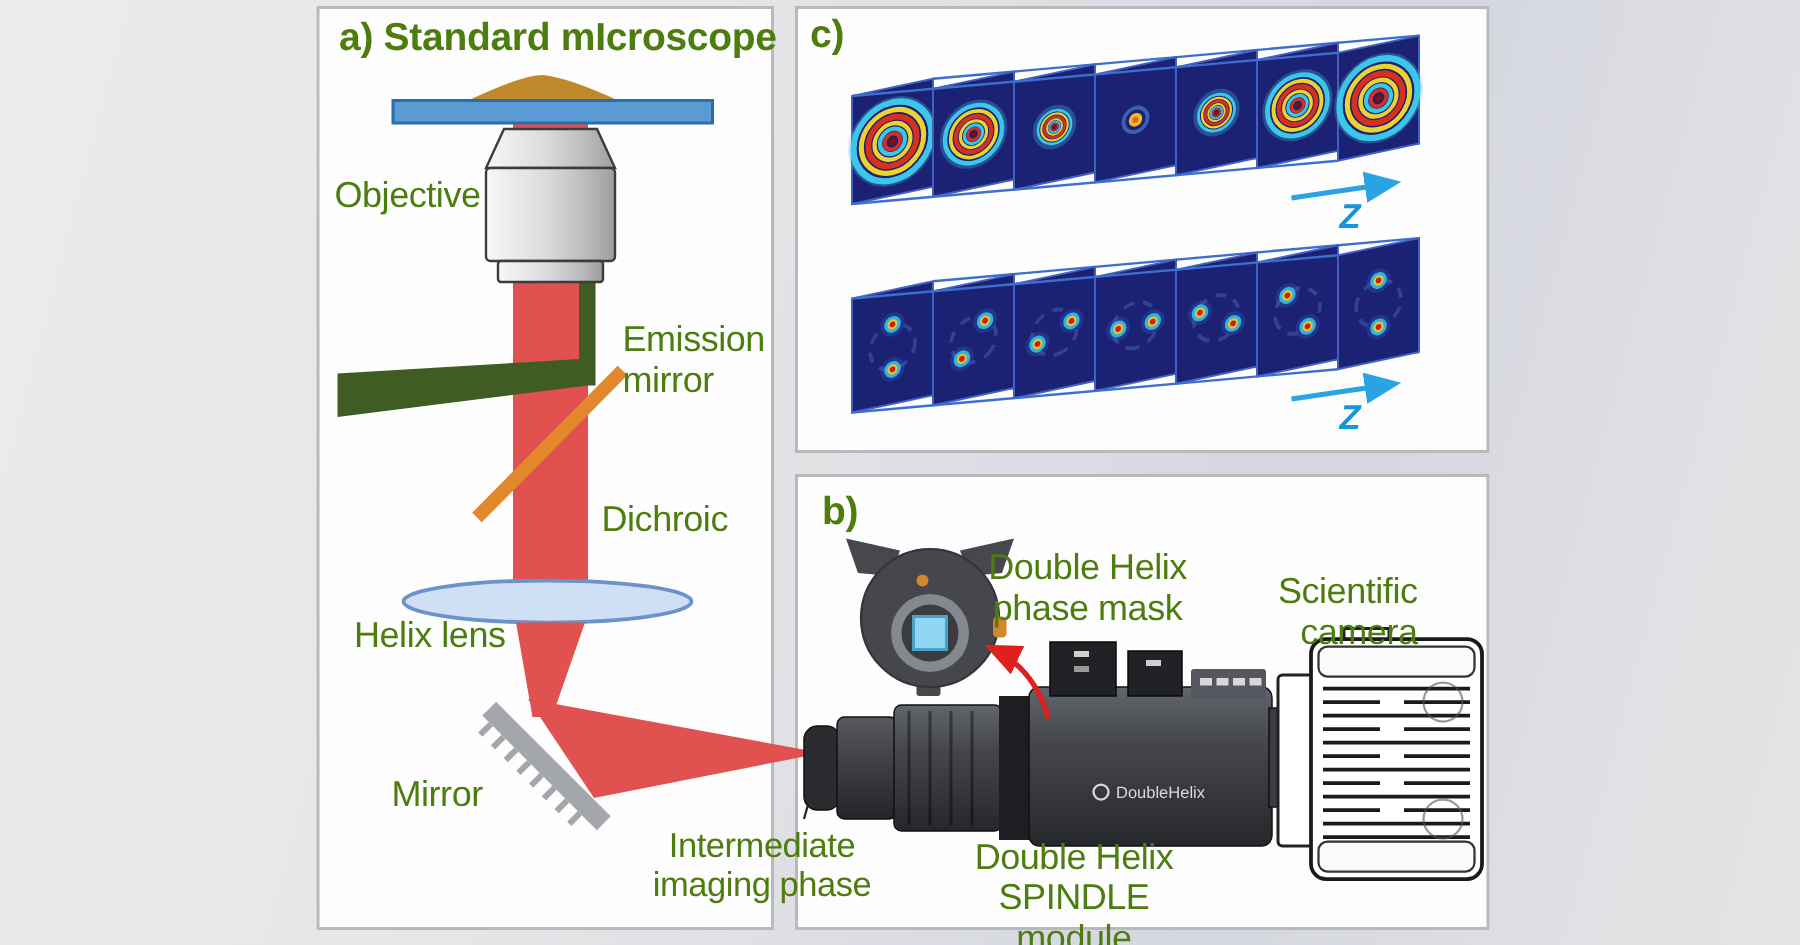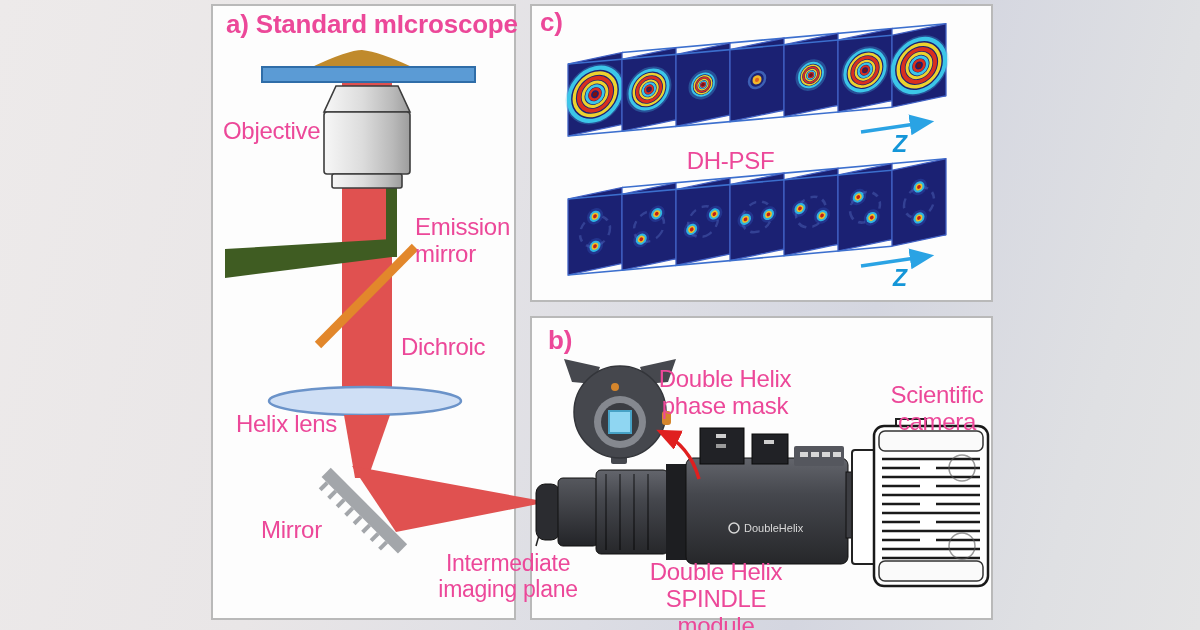--- a/index.html
+++ b/index.html
@@ -5,21 +5,21 @@
   html,body{margin:0;padding:0;}
   body{
     width:1200px;height:630px;overflow:hidden;
     font-family:"Liberation Sans","DejaVu Sans",sans-serif;
     background:linear-gradient(105deg,#edeaea 0%,#e9e6e7 30%,#dcdde4 55%,#d4d6e0 70%,#dfe0e3 88%,#e4e4e5 100%);
   }
   #stage{position:relative;width:1200px;height:630px;}
   .panel{position:absolute;background:#fdfdfd;border:2px solid #b9b9b9;box-sizing:border-box;z-index:0;}
   #diagram-svg{position:absolute;left:0;top:0;z-index:1;}
   .lbl{
-    position:absolute;z-index:2;color:#ec4899;font-size:24px;line-height:1.13;
+    position:absolute;z-index:2;color:#4d7c0f;font-size:24px;line-height:1.13;
     letter-spacing:-0.3px;white-space:pre-line;
   }
   .lbl-bold{font-weight:700;font-size:26px;letter-spacing:-0.2px;}
   .lbl-center{text-align:center;}
   .lbl-small{font-size:23px;}
   .z-label{color:#1496d8;font-weight:700;font-style:italic;font-size:23px;}
 </style>
 </head>
 <body>
 
@@ -413,27 +413,26 @@
   </svg>
 
   <div class="lbl lbl-bold" style="left:226px;top:10px;">a) Standard mIcroscope</div>
   <div class="lbl" style="left:223px;top:117px;">Objective</div>
   <div class="lbl" style="left:415px;top:213px;">Emission
 mirror</div>
   <div class="lbl" style="left:401px;top:333px;">Dichroic</div>
   <div class="lbl" style="left:236px;top:410px;">Helix lens</div>
   <div class="lbl" style="left:261px;top:516px;">Mirror</div>
   <div class="lbl lbl-center lbl-small" style="left:425px;top:550px;width:166px;">Intermediate
-imaging plane</div>
+imaging phase</div>
 
   <div class="lbl lbl-bold" style="left:540px;top:8px;">c)</div>
-  <div class="lbl lbl-center" style="left:663px;top:147px;width:135px;">DH-PSF</div>
   <div class="lbl z-label" style="left:893px;top:131px;">Z</div>
   <div class="lbl z-label" style="left:893px;top:265px;">Z</div>
 
   <div class="lbl lbl-bold" style="left:548px;top:326px;">b)</div>
   <div class="lbl lbl-center" style="left:650px;top:365px;width:150px;">Double Helix
 phase mask</div>
-  <div class="lbl lbl-center" style="left:871px;top:381px;width:132px;">Scientific
+  <div class="lbl lbl-center" style="left:813px;top:381px;width:132px;text-align:right;">Scientific
 camera</div>
   <div class="lbl lbl-center" style="left:626px;top:558px;width:180px;">Double Helix
 SPINDLE module</div>
 </div>
 
 </body></html>

